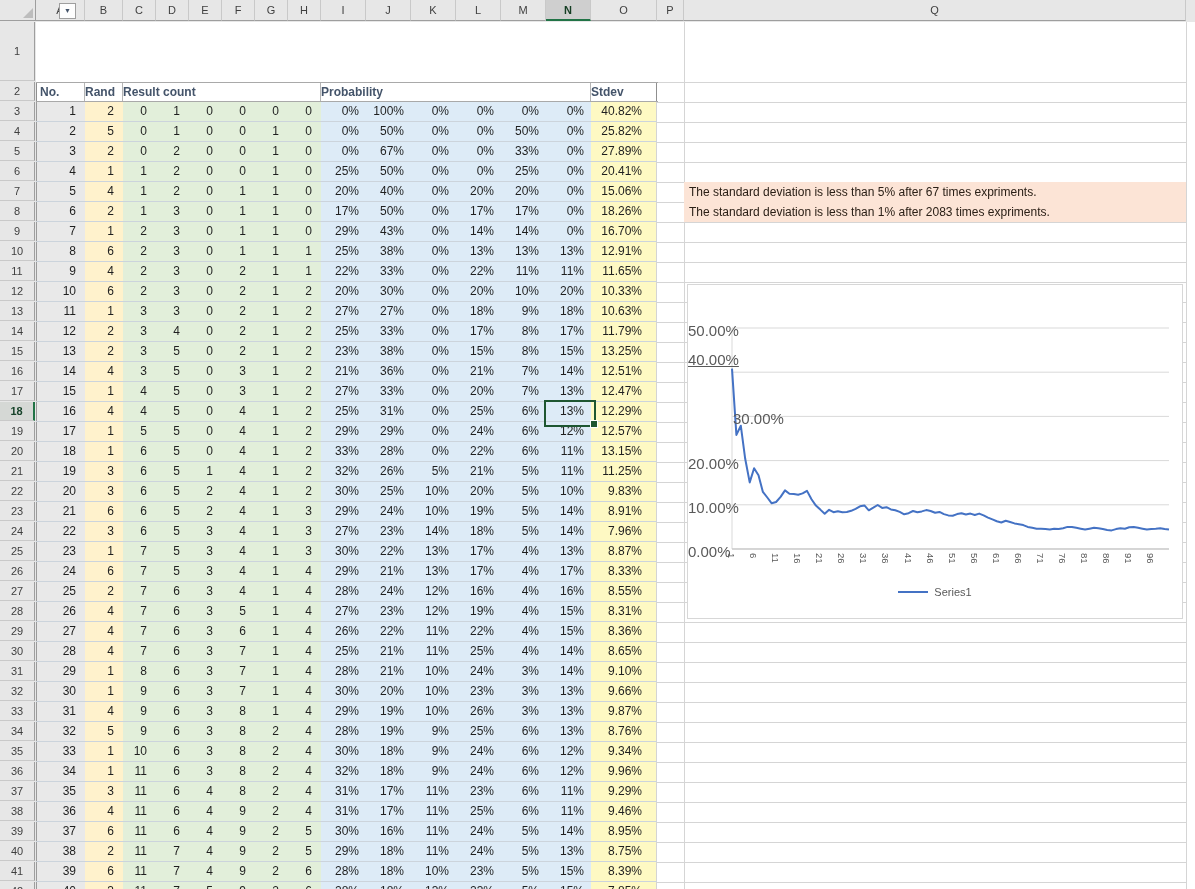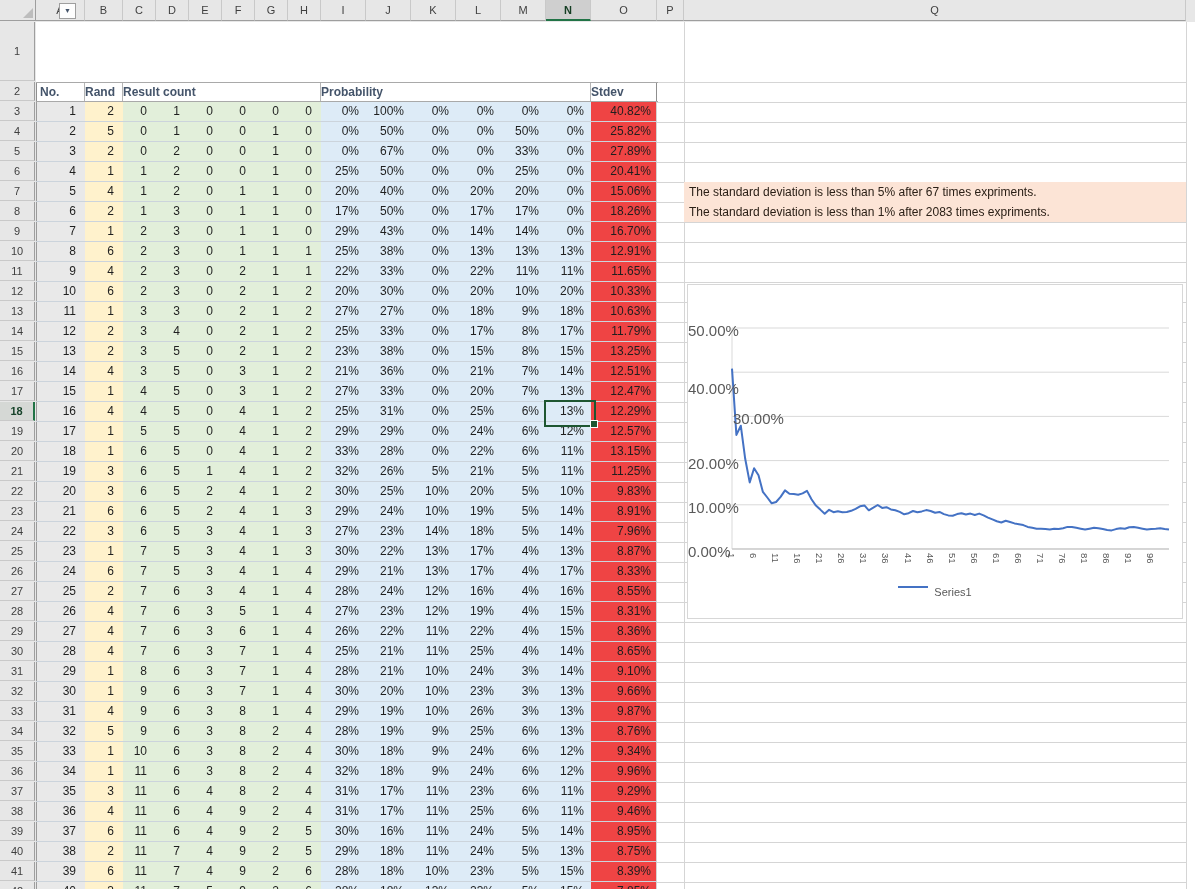--- a/index.html
+++ b/index.html
@@ -34,38 +34,38 @@
       color:#44546A;text-align:left;border-right:1px solid #B5B5B5;}
   #thead .hc:first-child{border-left:1px solid #8F8F8F;text-align:left;padding-left:3px;}
   #rows{position:absolute;left:36px;top:102px;width:621px;z-index:2;}
   .row{display:flex;height:20px;box-sizing:border-box;border-bottom:1px solid #CCD4DC;}
   .row span{display:block;box-sizing:border-box;height:19px;line-height:19px;font-size:12px;
       text-align:right;overflow:hidden;}
   .c-no{width:49px;background:#E9E9E9;padding-right:9px;border-left:1px solid #9B9B9B;}
   .c-rand{width:38px;background:#FFF2CC;padding-right:9px;}
   .c-cnt{width:33px;background:#E2EFDA;padding-right:9px;}
   .c-prob{width:45px;background:#DDEBF7;padding-right:7px;}
-  .c-stdev{width:66px;background:#ef4444;padding-right:5px;border-right:1px solid #D4D4D4;}
+  .c-stdev{width:66px;background:#fef9c3;padding-right:14px;border-right:1px solid #D4D4D4;}
   
   #selbox{position:absolute;left:544px;top:400px;width:48px;height:23px;border:2px solid #1E5631;
       z-index:4;pointer-events:none;}
   #selhandle{position:absolute;left:590px;top:420px;width:6px;height:6px;background:#1E5631;
       border:1px solid #fff;z-index:5;}
   
   .note{position:absolute;left:684px;width:502px;height:20px;background:#FCE4D6;z-index:2;
       font-size:12px;color:#2b2017;line-height:20px;padding-left:5px;box-sizing:border-box;white-space:nowrap;}
   
   #chart{position:absolute;left:687px;top:284px;width:496px;height:335px;background:#fff;
       border:1px solid #D7D7D7;box-sizing:border-box;z-index:3;}
   #chart-title{position:absolute;left:0;top:8px;width:100%;text-align:center;font-size:17px;color:#5A5A5A;}
   #chart-svg{position:absolute;left:0;top:0;}
   .ylab{position:absolute;left:0;width:39px;text-align:right;font-size:15px;color:#595959;}
   .xlab{position:absolute;font-size:9.5px;color:#595959;transform:rotate(90deg);transform-origin:0 0;white-space:nowrap;}
   #legend{position:absolute;left:0;top:301px;width:100%;display:flex;justify-content:center;
-      align-items:flex-start;font-size:11px;color:#595959;}
+      align-items:center;font-size:11px;color:#595959;}
   #legend .lline{width:30px;height:2px;background:#4472C4;margin-right:6px;}
 </style>
 </head>
 <body>
 
 <div id="app">
 
   <div id="grid-right"></div>
   <div class="vline" style="left:684px;"></div>
   <div class="vline" style="left:1186px;"></div>
@@ -778,21 +778,21 @@
         <polyline points="44.0,83.6 48.4,149.9 52.8,140.7 57.2,173.8 61.7,197.4 66.1,183.3 70.5,190.2 74.9,206.9 79.3,212.5 83.7,218.3 88.1,217.0 92.6,211.9 97.0,205.4 101.4,208.7 105.8,208.9 110.2,209.7 114.6,208.4 119.0,205.9 123.5,214.3 127.9,220.6 132.3,224.6 136.7,228.8 141.1,224.8 145.5,227.2 149.9,226.2 154.4,227.3 158.8,227.0 163.2,225.8 167.6,223.8 172.0,221.3 176.4,220.4 180.8,225.3 185.3,222.7 189.7,220.0 194.1,222.9 198.5,222.2 202.9,224.4 207.3,225.3 211.7,226.9 216.2,229.3 220.6,228.2 225.0,226.0 229.4,227.3 233.8,226.4 238.2,225.1 242.6,226.0 247.1,227.8 251.5,226.9 255.9,229.1 260.3,230.4 264.7,230.8 269.1,229.1 273.5,228.2 277.9,229.5 282.4,228.6 286.8,230.0 291.2,228.6 295.6,230.4 300.0,232.6 304.4,234.4 308.8,236.2 313.3,237.5 317.7,235.7 322.1,237.0 326.5,238.4 330.9,239.2 335.3,240.1 339.7,241.9 344.2,242.8 348.6,243.7 353.0,243.7 357.4,244.1 361.8,244.6 366.2,243.7 370.6,244.1 375.1,243.2 379.5,241.9 383.9,241.9 388.3,242.8 392.7,243.7 397.1,244.6 401.5,243.7 406.0,242.8 410.4,243.2 414.8,244.1 419.2,245.0 423.6,245.4 428.0,244.1 432.4,243.2 436.9,243.7 441.3,242.3 445.7,241.9 450.1,242.8 454.5,243.7 458.9,244.6 463.3,244.1 467.8,243.7 472.2,243.2 476.6,244.1 481.0,244.6" fill="none" stroke="#4472C4" stroke-width="2" stroke-linejoin="round"></polyline>
       </svg>
     <div id="legend">
       <div class="lline"></div>
       <span>Series1</span>
     </div>
   <span class="ylab" style="top: 258px;">0.00%</span>
       <span class="ylab" style="top: 213.8px;">10.00%</span>
       <span class="ylab" style="top: 169.6px;">20.00%</span>
       <span class="ylab" style="top: 125.4px; margin-left: 45px;">30.00%</span>
-      <span class="ylab" style="top: 95px;">40.00%</span>
+      <span class="ylab" style="top: 66px; text-decoration: underline;">40.00%</span>
       <span class="ylab" style="top: 37px;">50.00%</span>
       <span class="xlab" style="left: 49px; top: 268px;">1</span>
       <span class="xlab" style="left: 71.0707px; top: 268px;">6</span>
       <span class="xlab" style="left: 93.1414px; top: 268px;">11</span>
       <span class="xlab" style="left: 115.212px; top: 268px;">16</span>
       <span class="xlab" style="left: 137.283px; top: 268px;">21</span>
       <span class="xlab" style="left: 159.354px; top: 268px;">26</span>
       <span class="xlab" style="left: 181.424px; top: 268px;">31</span>
       <span class="xlab" style="left: 203.495px; top: 268px;">36</span>
       <span class="xlab" style="left: 225.566px; top: 268px;">41</span>

